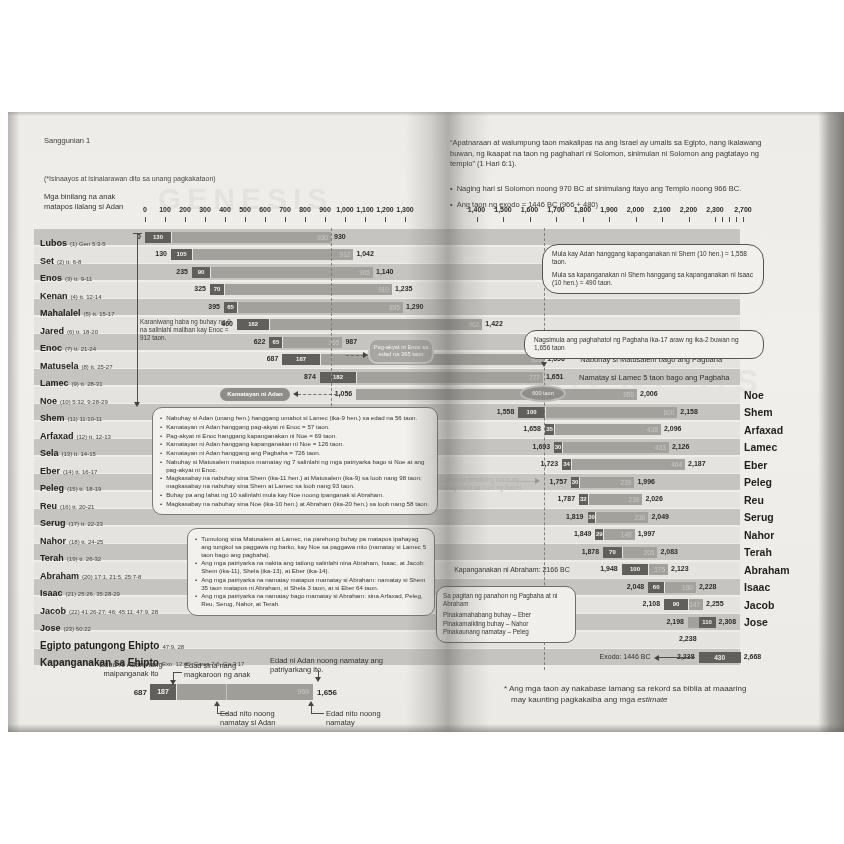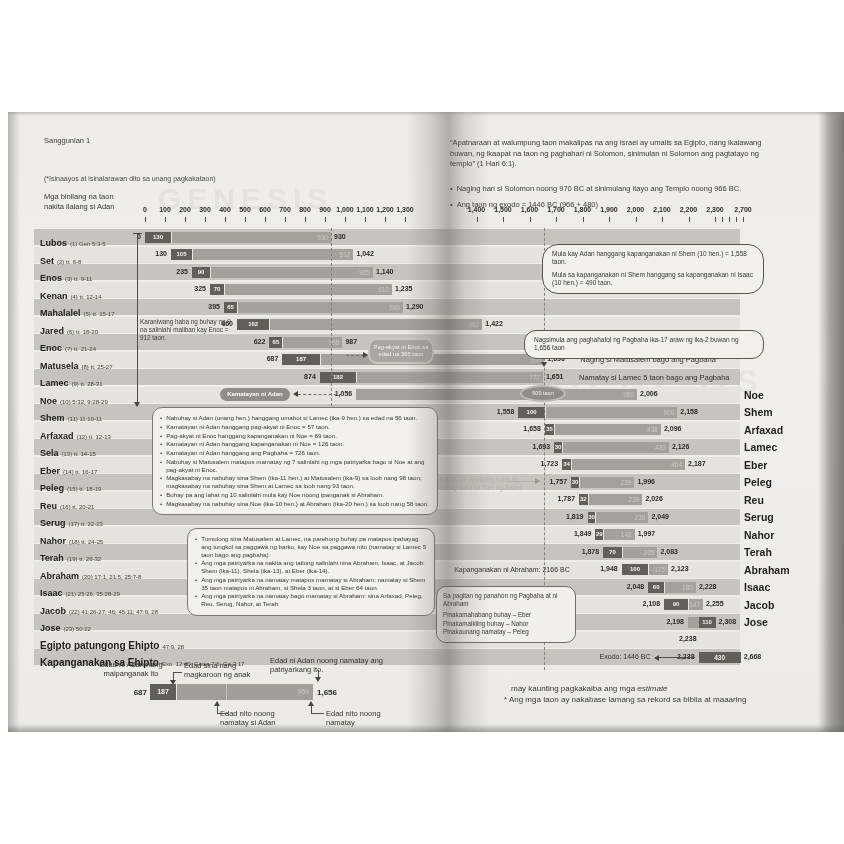--- a/index.html
+++ b/index.html
@@ -94,21 +94,21 @@
   <div class="abs edge-left"></div>
   <div class="abs edge-right"></div>
   <div class="abs edge-top"></div>
   <div class="abs edge-bottom"></div>
 
   <div class="abs ghost" style="left:150px;top:70px;font-size:30px;letter-spacing:6px;color:rgba(80,78,74,.07);">GENESIS</div>
   <div class="abs ghost" style="left:545px;top:250px;font-size:34px;letter-spacing:9px;color:rgba(80,78,74,.055);">GENESIS</div>
 
   <div class="abs kicker">Sanggunian 1</div>
   <div class="abs subtitle">(*Isinaayos at isinalarawan dito sa unang pagkakataon)</div>
-  <div class="abs axisnote">Mga binilang na taon nakita ilalang si Adan</div>
+  <div class="abs axisnote">Mga binilang na anak matapos ilalang si Adan</div>
 
   <div class="abs quote">“Apatnaraan at walumpung taon makalipas na ang Israel ay umalis sa Egipto, nang ikalawang buwan, ng ikaapat na taon ng paghahari ni Solomon, sinimulan ni Solomon ang pagtatayo ng templo” (1 Hari 6:1).</div>
   <div class="abs rpbullets">
       <div class="bullet">
         <span class="b">•</span>
         <span>Naging hari si Solomon noong 970 BC at sinimulang itayo ang Templo noong 966 BC.</span>
       </div>
       <div class="bullet">
         <span class="b">•</span>
         <span>Ang taon ng exodo = 1446 BC (966 + 480)</span>
@@ -228,21 +228,21 @@
       <div class="abs numlab ra" style="left: 213.4px; top: 225.5px; width: 44px;">622</div>
       <div class="abs numlab" style="left: 337.4px; top: 225.5px;">987</div>
       <div class="abs stripe lt" style="top: 239.5px;"></div>
       <div class="abs rlabel" style="top: 242.5px;"><span class="rname">Matusela</span><span class="rref">(8) tt. 25-27</span></div>
       <div class="abs bar" style="left: 274.4px; top: 242px; width: 261.94px;">
         <div class="seg" style="width: 37.4px;">187</div>
         <div class="life">969</div>
       </div>
       <div class="abs numlab ra" style="left: 226.4px; top: 243px; width: 44px;">687</div>
       <div class="abs numlab" style="left: 539.34px; top: 243px;">1,656</div>
-      <div class="abs rownote" style="left: 572.34px; top: 243px;">Naging si Matusalem bago ang Pagbaha</div>
+      <div class="abs rownote" style="left: 572.34px; top: 243px;">Nabuhay si Matusalem bago ang Pagbaha</div>
       <div class="abs stripe dk" style="top: 257px;"></div>
       <div class="abs rlabel" style="top: 260px;"><span class="rname">Lamec</span><span class="rref">(9) tt. 28-31</span></div>
       <div class="abs bar" style="left: 311.8px; top: 259.5px; width: 223.215px;">
         <div class="seg" style="width: 36.4px;">182</div>
         <div class="life">777</div>
       </div>
       <div class="abs numlab ra" style="left: 263.8px; top: 260.5px; width: 44px;">874</div>
       <div class="abs numlab" style="left: 538.015px; top: 260.5px;">1,651</div>
       <div class="abs rownote" style="left: 571.015px; top: 260.5px;">Namatay si Lamec 5 taon bago ang Pagbaha</div>
       <div class="abs stripe lt" style="top: 274.5px;"></div>
@@ -508,17 +508,17 @@
 
   <div class="abs legnum ra" style="left:95px;top:576px;width:44px;">687</div>
   <div class="abs legbar">
     <div class="legseg">187</div>
     <div class="legtick"></div>
     <div class="leglife">969</div>
   </div>
   <div class="abs legnum" style="left:309px;top:576px;">1,656</div>
 
   <div class="abs footnote">
+    <div>* Ang mga taon ay nakabase lamang sa rekord sa biblia at maaaring</div>
     <div style="padding-left:7px;"><span>may kaunting pagkakaiba ang mga </span><i>estimate</i></div>
-    <div>* Ang mga taon ay nakabase lamang sa rekord sa biblia at maaaring</div>
   </div>
 
 </div>
 
 </body></html>

